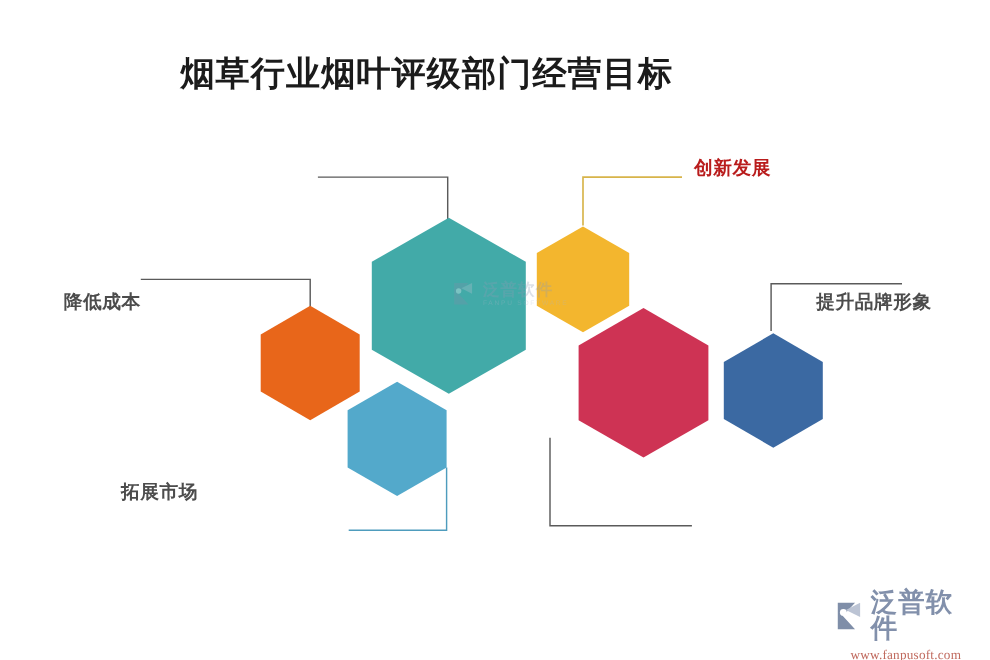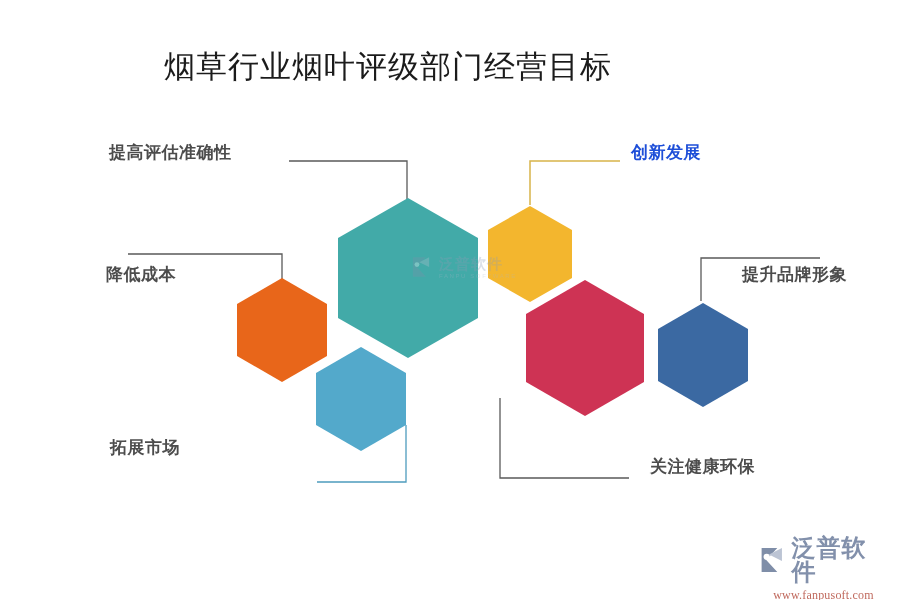--- a/index.html
+++ b/index.html
@@ -17,21 +17,21 @@
     background: #ffffff;
     overflow: hidden;
   }
   #title {
     position: absolute;
     top: 48px;
     left: 0;
     width: 776px;
     text-align: center;
     font-size: 31px;
-    font-weight: normal;
+    font-weight: bold;
     color: #1b1b1b;
     letter-spacing: 1px;
     line-height: 1.2;
   }
   svg#art {
     position: absolute;
     top: 0;
     left: 0;
     width: 900px;
     height: 600px;
@@ -139,26 +139,24 @@
 
     <polygon points="408,198 478,238 478,318 408,358 338,318 338,238" fill="#42AAA8"></polygon>
 
     <polygon points="530,206 572,230 572,278 530,302 488,278 488,230" fill="#F3B62E"></polygon>
 
     <polygon points="585,280 644,314 644,382 585,416 526,382 526,314" fill="#CE3354"></polygon>
 
     <polygon points="703,303 748,329 748,381 703,407 658,381 658,329" fill="#3B69A2"></polygon>
   </svg>
 
-  <div class="lbl" id="lbl-accuracy" style="color: rgb(76, 76, 76);">提高评估准确性</div>
-  <div class="lbl" id="lbl-cost" style="color: rgb(76, 76, 76); margin-left: 48px;">降低成本</div>
+  <div class="lbl" id="lbl-cost" style="color: rgb(76, 76, 76);">降低成本</div>
   <div class="lbl" id="lbl-market" style="color: rgb(76, 76, 76);">拓展市场</div>
-  <div class="lbl" id="lbl-innov" style="color: #1d4ed8;">创新发展</div>
+  <div class="lbl" id="lbl-innov" style="color: #b91c1c;">创新发展</div>
   <div class="lbl" id="lbl-brand" style="color: rgb(76, 76, 76); text-align: right;">提升品牌形象</div>
-  <div class="lbl" id="lbl-health" style="color: rgb(76, 76, 76);">关注健康环保</div>
 
   <div id="center-wm">
     <svg width="26" height="26" viewBox="0 0 32 32">
       <path d="M6 4 L22 4 L11 16 L22 28 L6 28 Z" fill="#7f8ea8"></path>
       <path d="M14 10 L26 4 L26 16 Z" fill="#b9c2d2"></path>
       <circle cx="11" cy="13" r="3" fill="#ffffff"></circle>
     </svg>
     <div class="wm-txt">
       <div class="wm-cn">泛普软件</div>
       <div class="wm-en">FANPU SOFTWARE</div>

